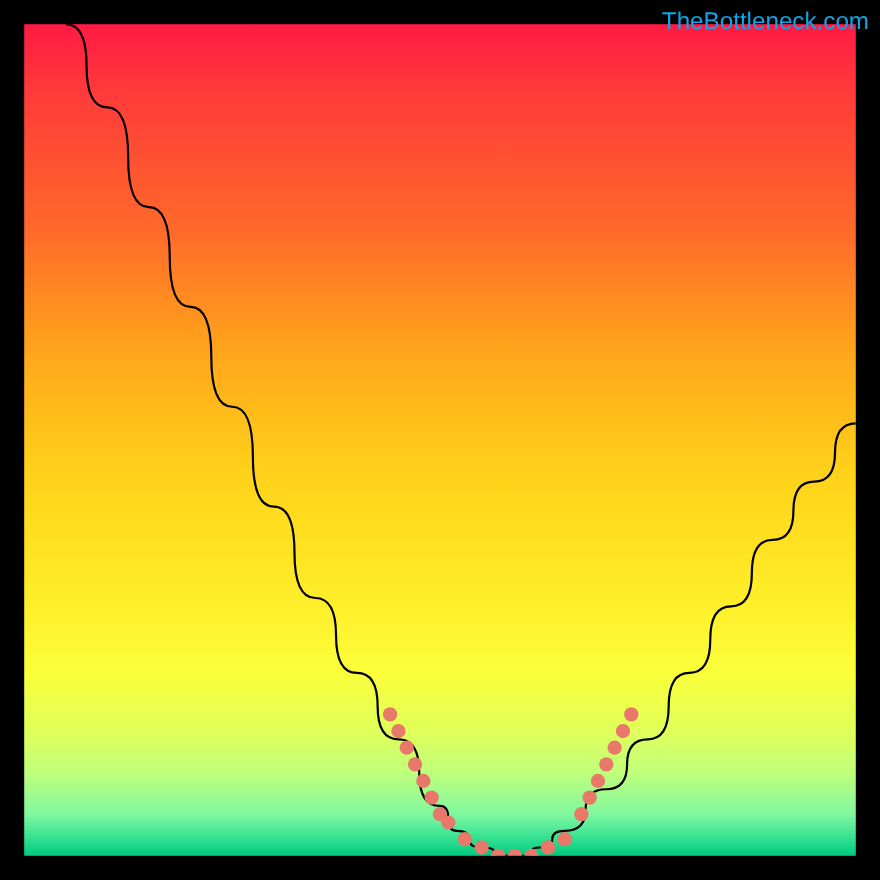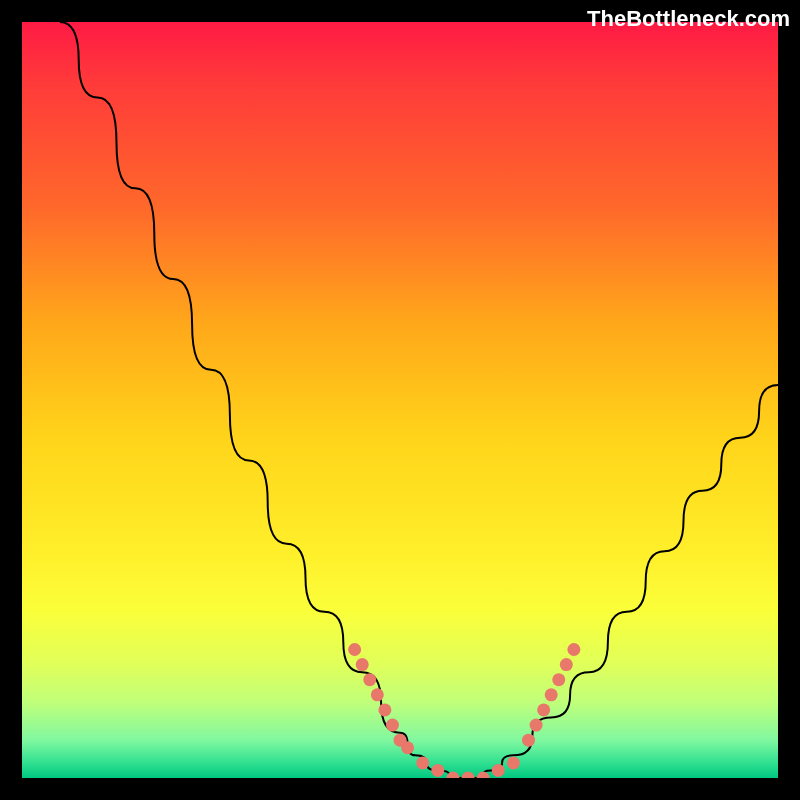--- a/index.html
+++ b/index.html
@@ -1,23 +1,23 @@
 <!DOCTYPE html>
 <html><head>
 <meta charset="utf-8">
 <style>
   * { margin: 0; padding: 0; box-sizing: border-box; }
   body { width: 800px; height: 800px; background: #000; position: relative; font-family: Arial, sans-serif; }
   .watermark {
     position: absolute;
     top: 6px;
     right: 10px;
-    color: #ffffff;
+    color: #0ea5e9;
     font-size: 22px;
-    font-weight: 700;
+    font-weight: 400;
     z-index: 10;
   }
   .plot-area {
     position: absolute;
     left: 22px;
     top: 22px;
     width: 756px;
     height: 756px;
     background: linear-gradient(to bottom,
       #ff1a44 0%,

